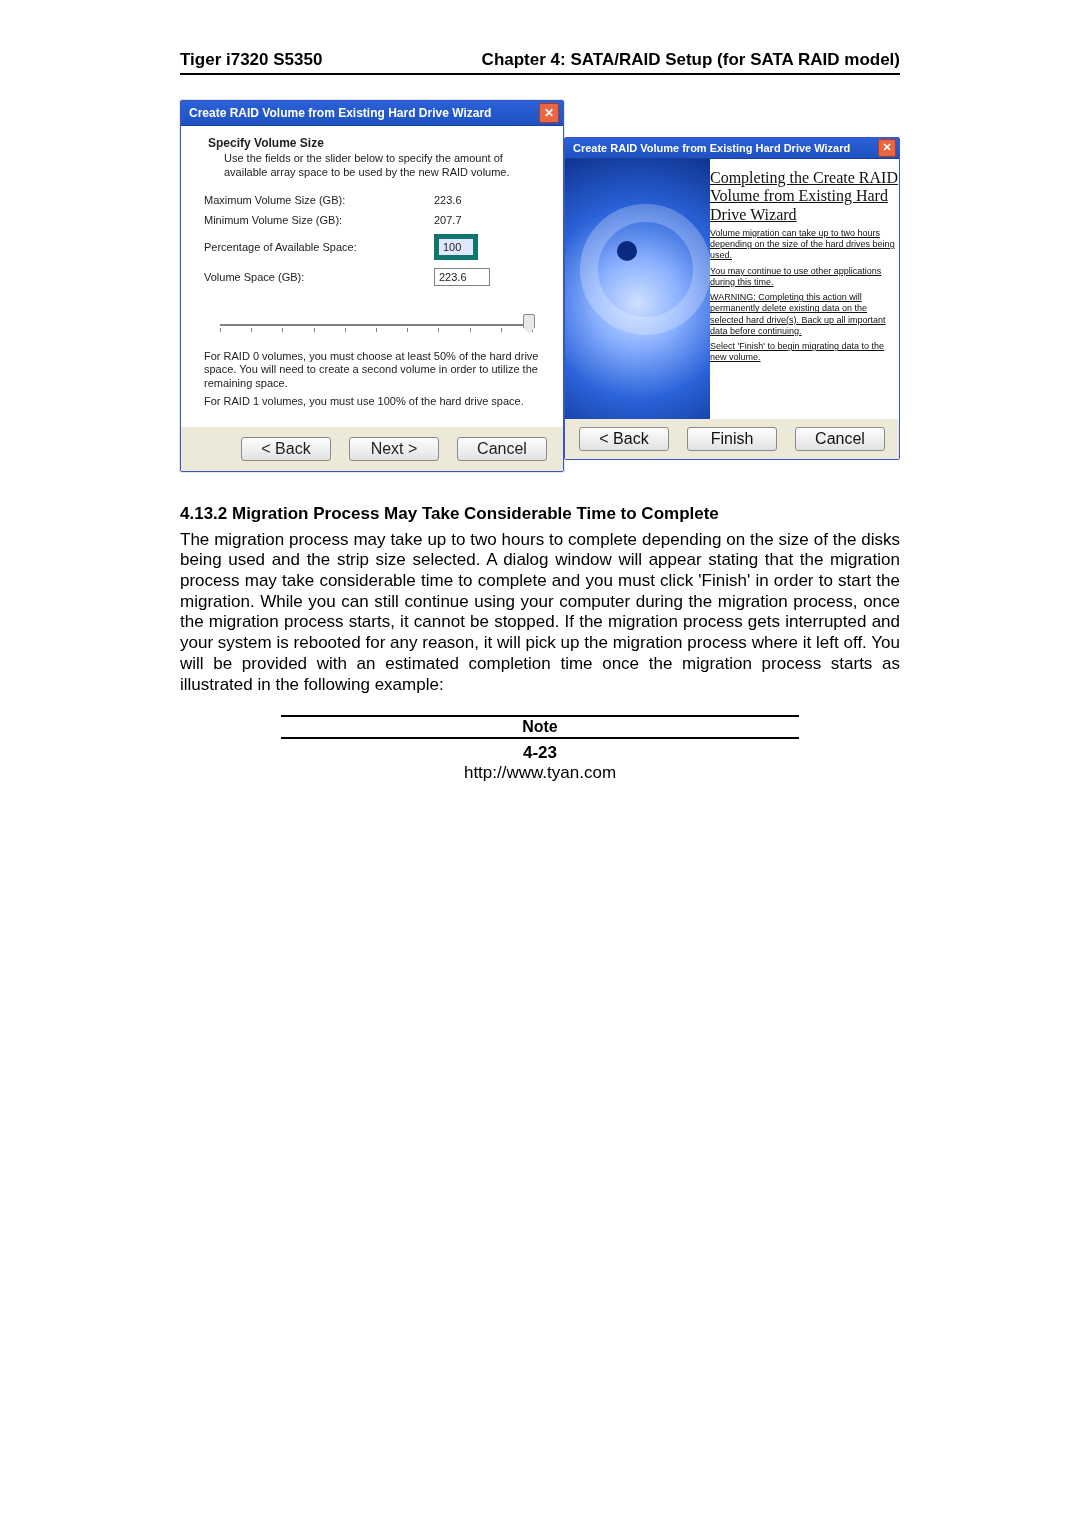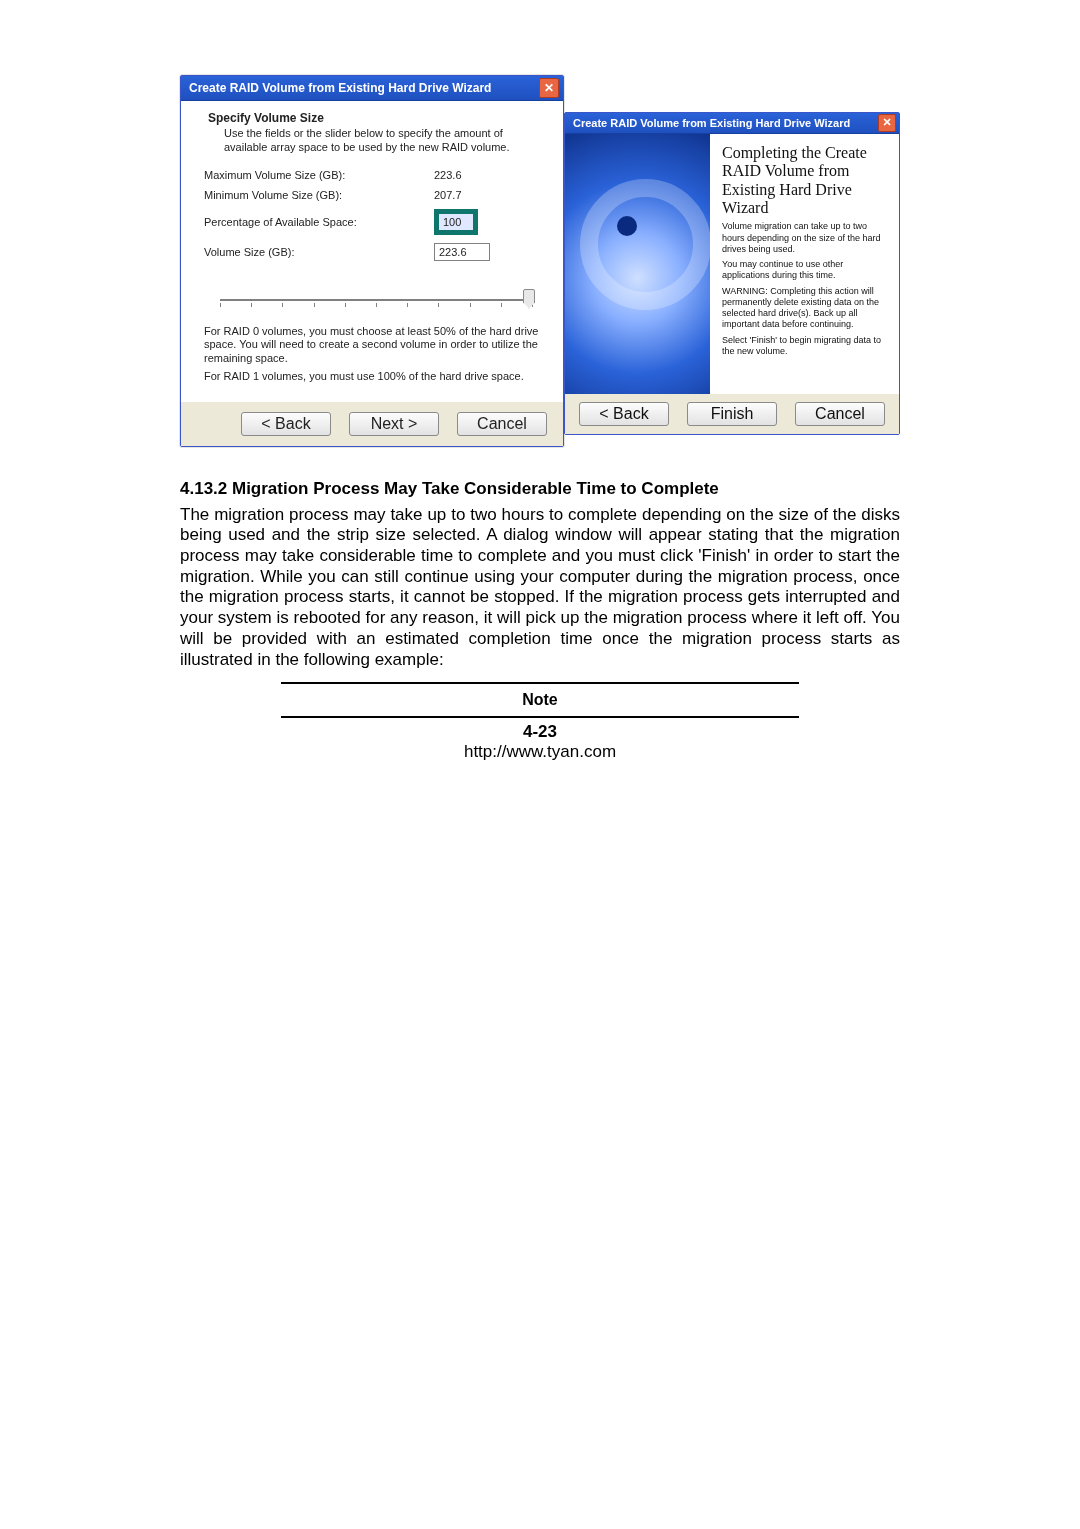--- a/index.html
+++ b/index.html
@@ -28,36 +28,40 @@
   
   .win2{width:430px;font-size:10px;color:#111;border:1px solid #3a56c8;background:#ece9d8;border-radius:2px;margin-top:25px;}
   .titlebar2{display:flex;align-items:center;justify-content:space-between;height:20px;padding:0 3px 0 8px;background:linear-gradient(#2a62d8,#1f50bf);color:#fff;font-weight:bold;font-size:11px;border-bottom:1px solid #1540a0;}
   .closebtn2{width:16px;height:16px;background:#e86642;border:1px solid #b03b23;border-radius:2px;display:flex;align-items:center;justify-content:center;color:#fff;font-size:11px;font-weight:bold;line-height:1;cursor:pointer;}
   .body2{display:flex;background:#fff;min-height:260px;}
   .sidepic{width:145px;background:#1348b8;overflow:hidden;position:relative;}
   .disk{position:absolute;inset:-10px;background:radial-gradient(circle at 50% 55%,#cfe0ff 0%,#8ab0ff 25%,#2a62d8 55%,#0a2a80 100%);}
   .disk::before,.disk::after{content:"";position:absolute;border-radius:50%;}
   .disk::before{left:25px;top:55px;width:95px;height:95px;border:18px solid rgba(255,255,255,.25);}
   .disk::after{left:62px;top:92px;width:20px;height:20px;background:#0a2a80;border-radius:50%;}
-  .right2{flex:1;padding:10px 12px;}
+  .right2{flex:1;padding:10px 0;text-decoration:underline;}
   .right2 h3{font-family:"Times New Roman",serif;font-weight:normal;font-size:16px;margin:0 0 4px 0;line-height:1.15;}
   .right2 p{margin:4px 0;font-size:9px;line-height:1.25;}
   .btnrow2{display:flex;justify-content:flex-end;gap:18px;padding:8px 14px;background:#ece9d8;}
   
   .sechdr{font-weight:bold;font-size:17px;margin:32px 0 6px 0;}
   .para{font-size:17px;line-height:1.22;text-align:justify;margin:0;}
   .notebox{text-align:center;margin-top:12px;}
-  .noteline{display:inline-block;font-weight:bold;border-top:2px solid #000;border-bottom:2px solid #000;padding:7px 0;width:72%;}
+  .noteline{display:inline-block;font-weight:bold;border-top:2px solid #000;border-bottom:2px solid #000;padding:1px 0;width:72%;margin-top:8px;}
   .pgnum{text-align:center;font-weight:bold;font-size:17px;margin-top:4px;}
   .url{text-align:center;font-size:17px;}
 </style>
 </head>
 <body>
 
 <div class="page">
+  <div class="hdr">
+    <span>Tiger i7320 S5350</span>
+    <span>Chapter 4: SATA/RAID Setup (for SATA RAID model)</span>
+  </div>
 
   <div class="shots">
 
     <div class="win1">
       <div class="titlebar">
         <span>Create RAID Volume from Existing Hard Drive Wizard</span>
         <div class="closebtn">✕</div>
       </div>
       <div class="body1">
         <div class="subhdr">Specify Volume Size</div>
@@ -69,21 +73,21 @@
         </div>
         <div class="row">
           <span class="lab">Minimum Volume Size (GB):</span>
           <span>207.7</span>
         </div>
         <div class="row">
           <span class="lab">Percentage of Available Space:</span>
           <span class="valbox">100</span>
         </div>
         <div class="row">
-          <span class="lab">Volume Size (GB):</span>
+          <span class="lab">Volume Space (GB):</span>
           <span class="txtbox">223.6</span>
         </div>
 
         <div class="slider">
           <div class="track"></div>
           <div class="ticks">
               <span></span>
               <span></span>
               <span></span>
               <span></span>

